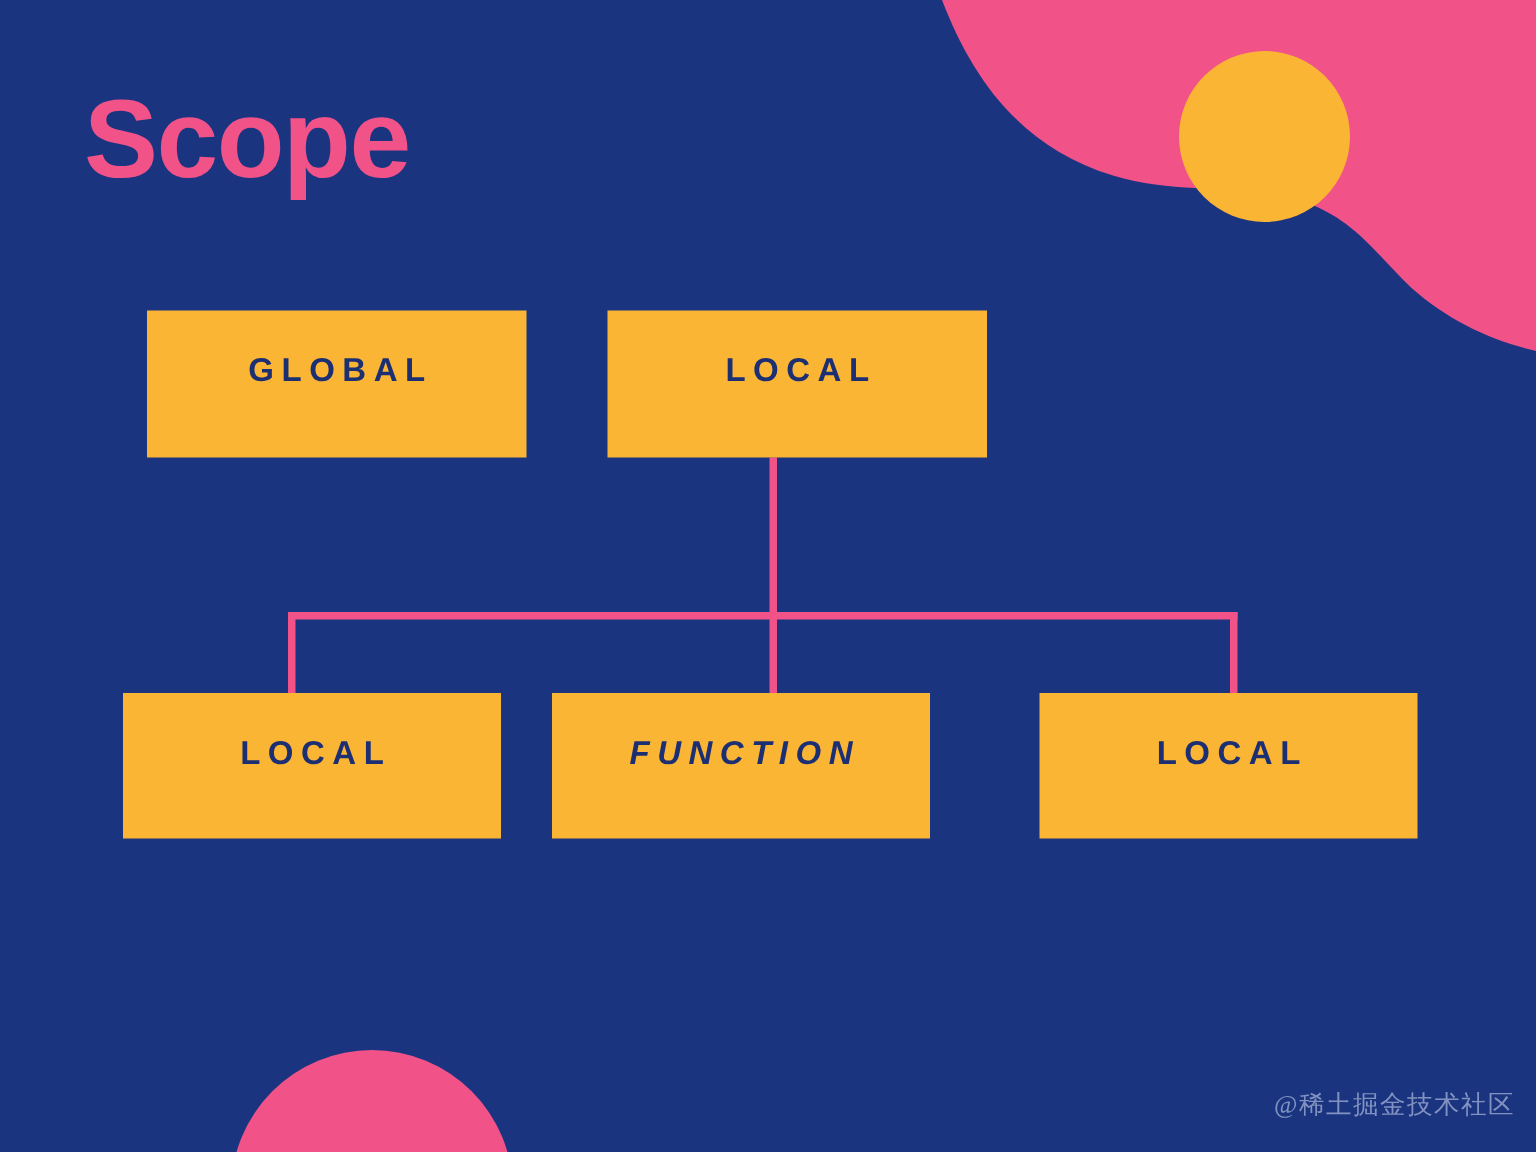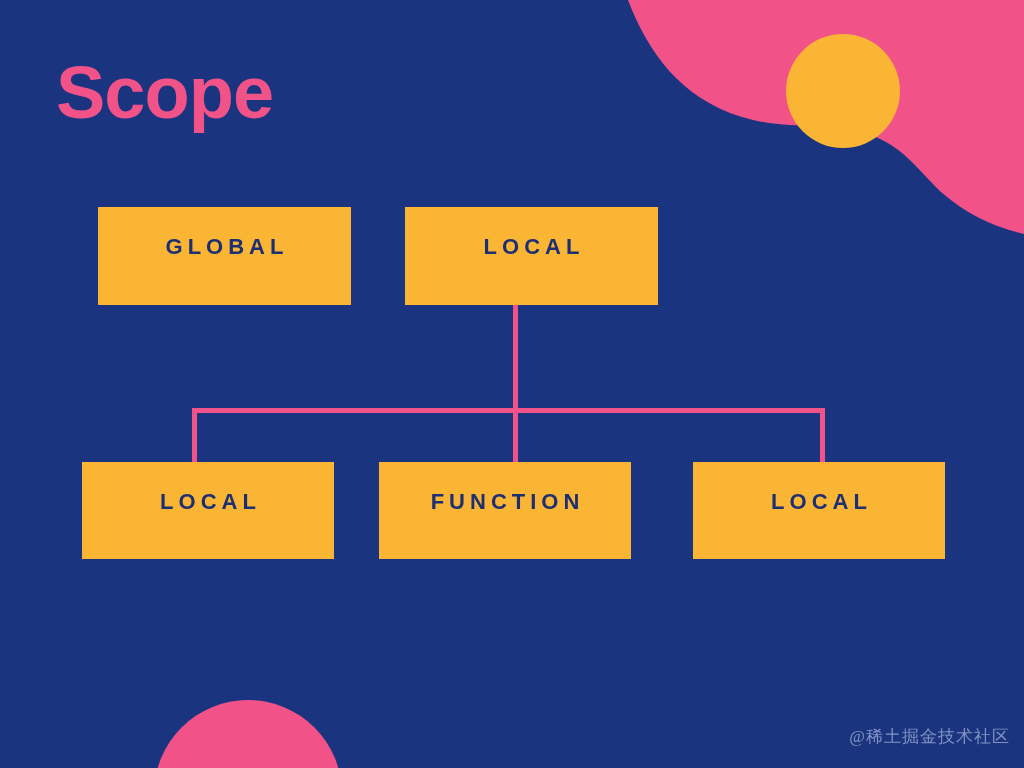--- a/index.html
+++ b/index.html
@@ -63,21 +63,21 @@
     text-indent:5px;
     display:flex;
     justify-content:center;
     align-items:flex-start;
     padding-top:27px;
     box-sizing:border-box;
   }
   .node-global   {left:98px;  top:207px;}
   .node-local    {left:405px; top:207px;}
   .node-block    {left:82px;  top:462px; width:252px; height:97px;}
-  .node-function {left:379px; top:462px; width:252px; height:97px;}
+  .node-function {left:368px; top:462px; width:252px; height:97px;font-style:italic;}
   .node-module   {left:693px; top:462px; width:252px; height:97px;}
   .watermark{
     position:absolute;
     right:14px;
     bottom:20px;
     font-size:17px;
     color:var(--watermark-color);
     opacity:0.85;
     letter-spacing:1px;
     font-family:Liberation Serif, serif;

